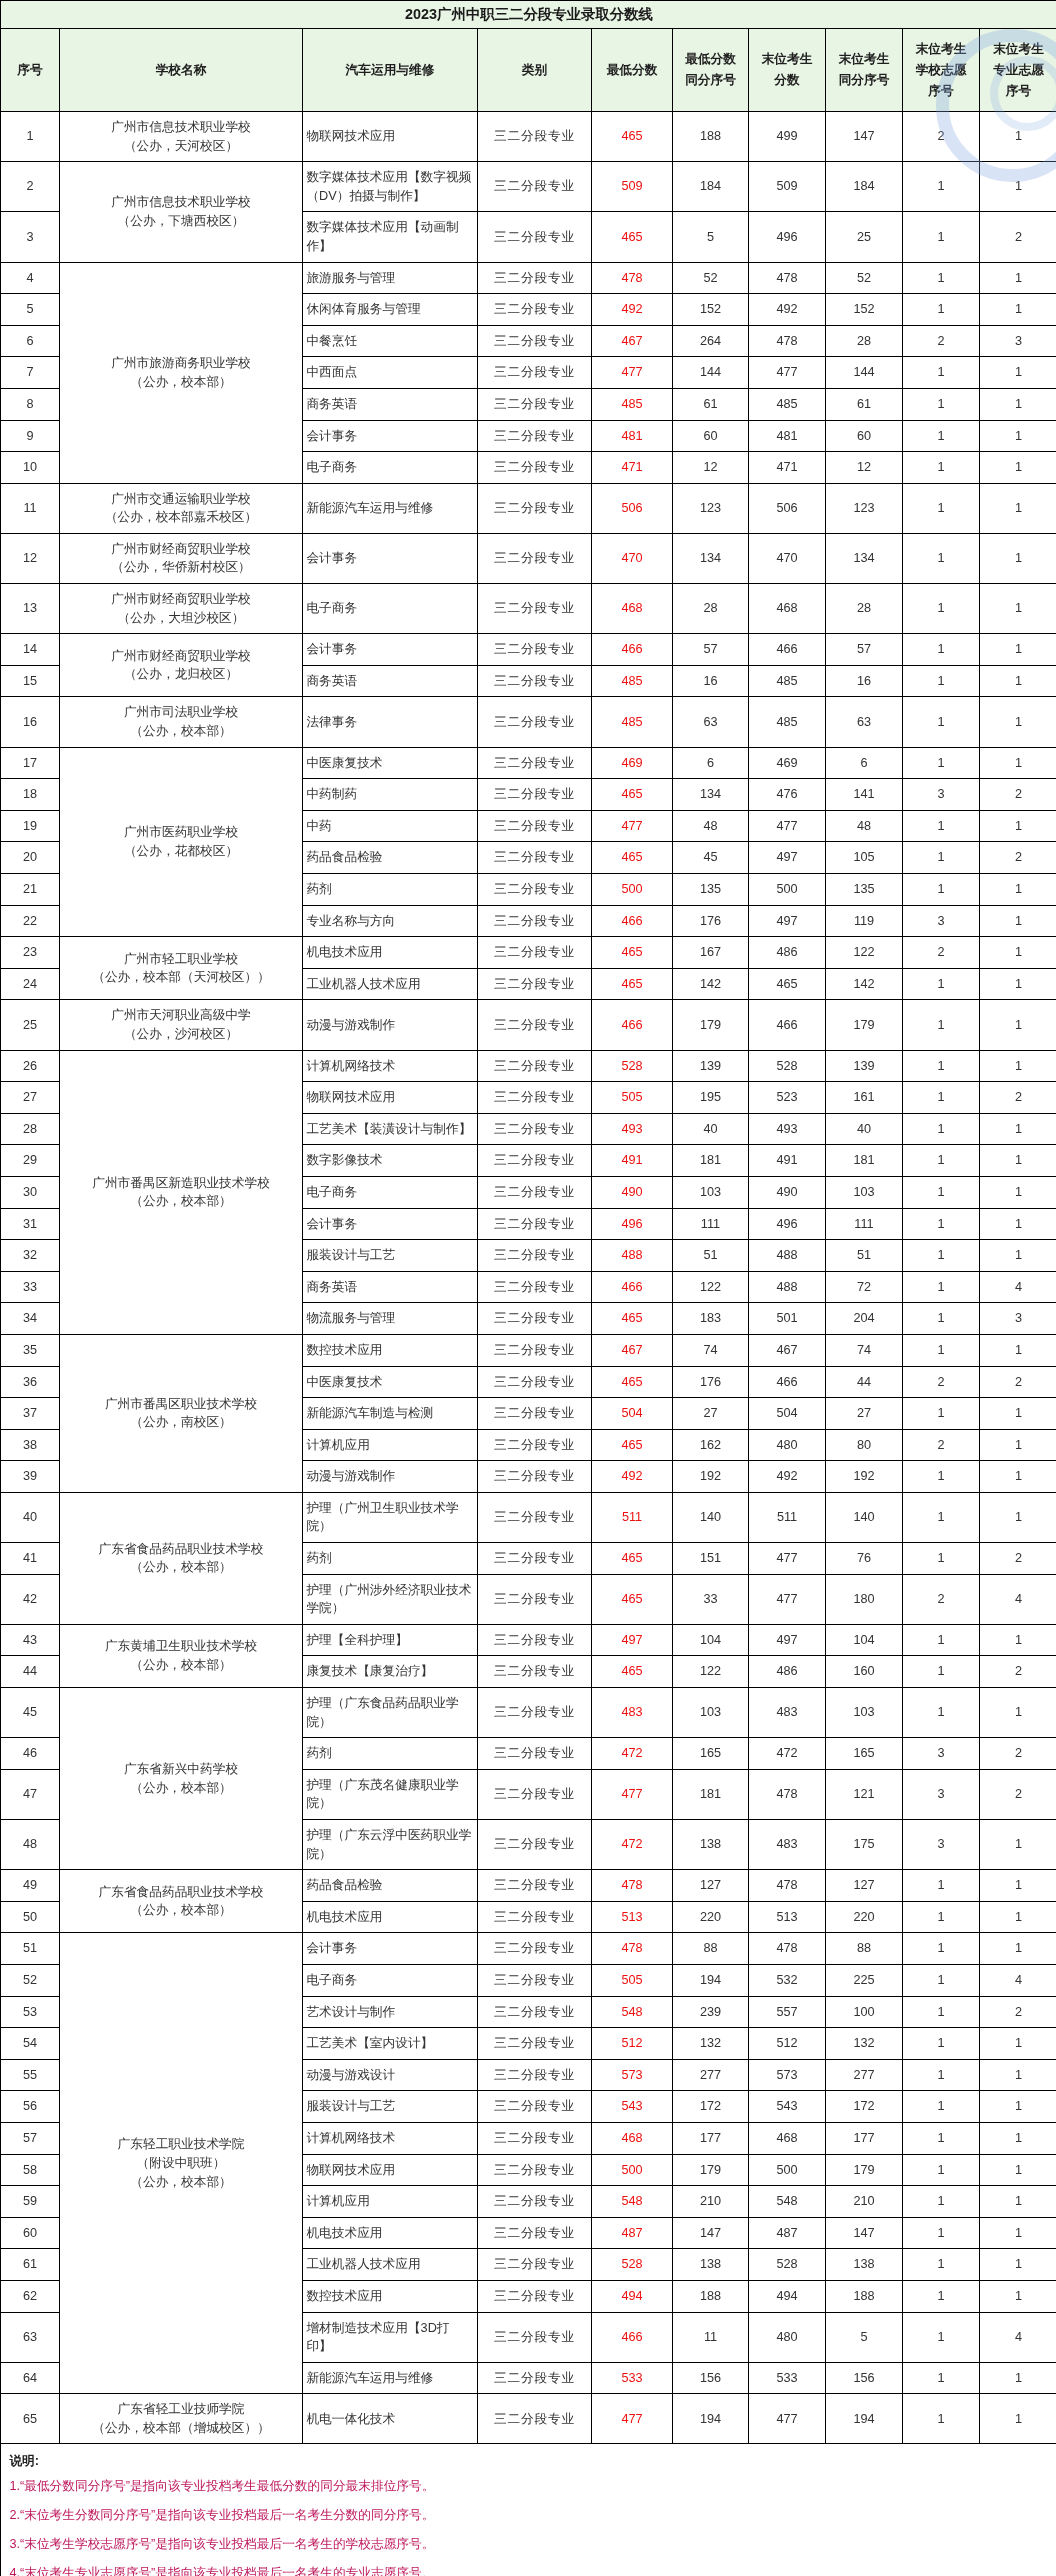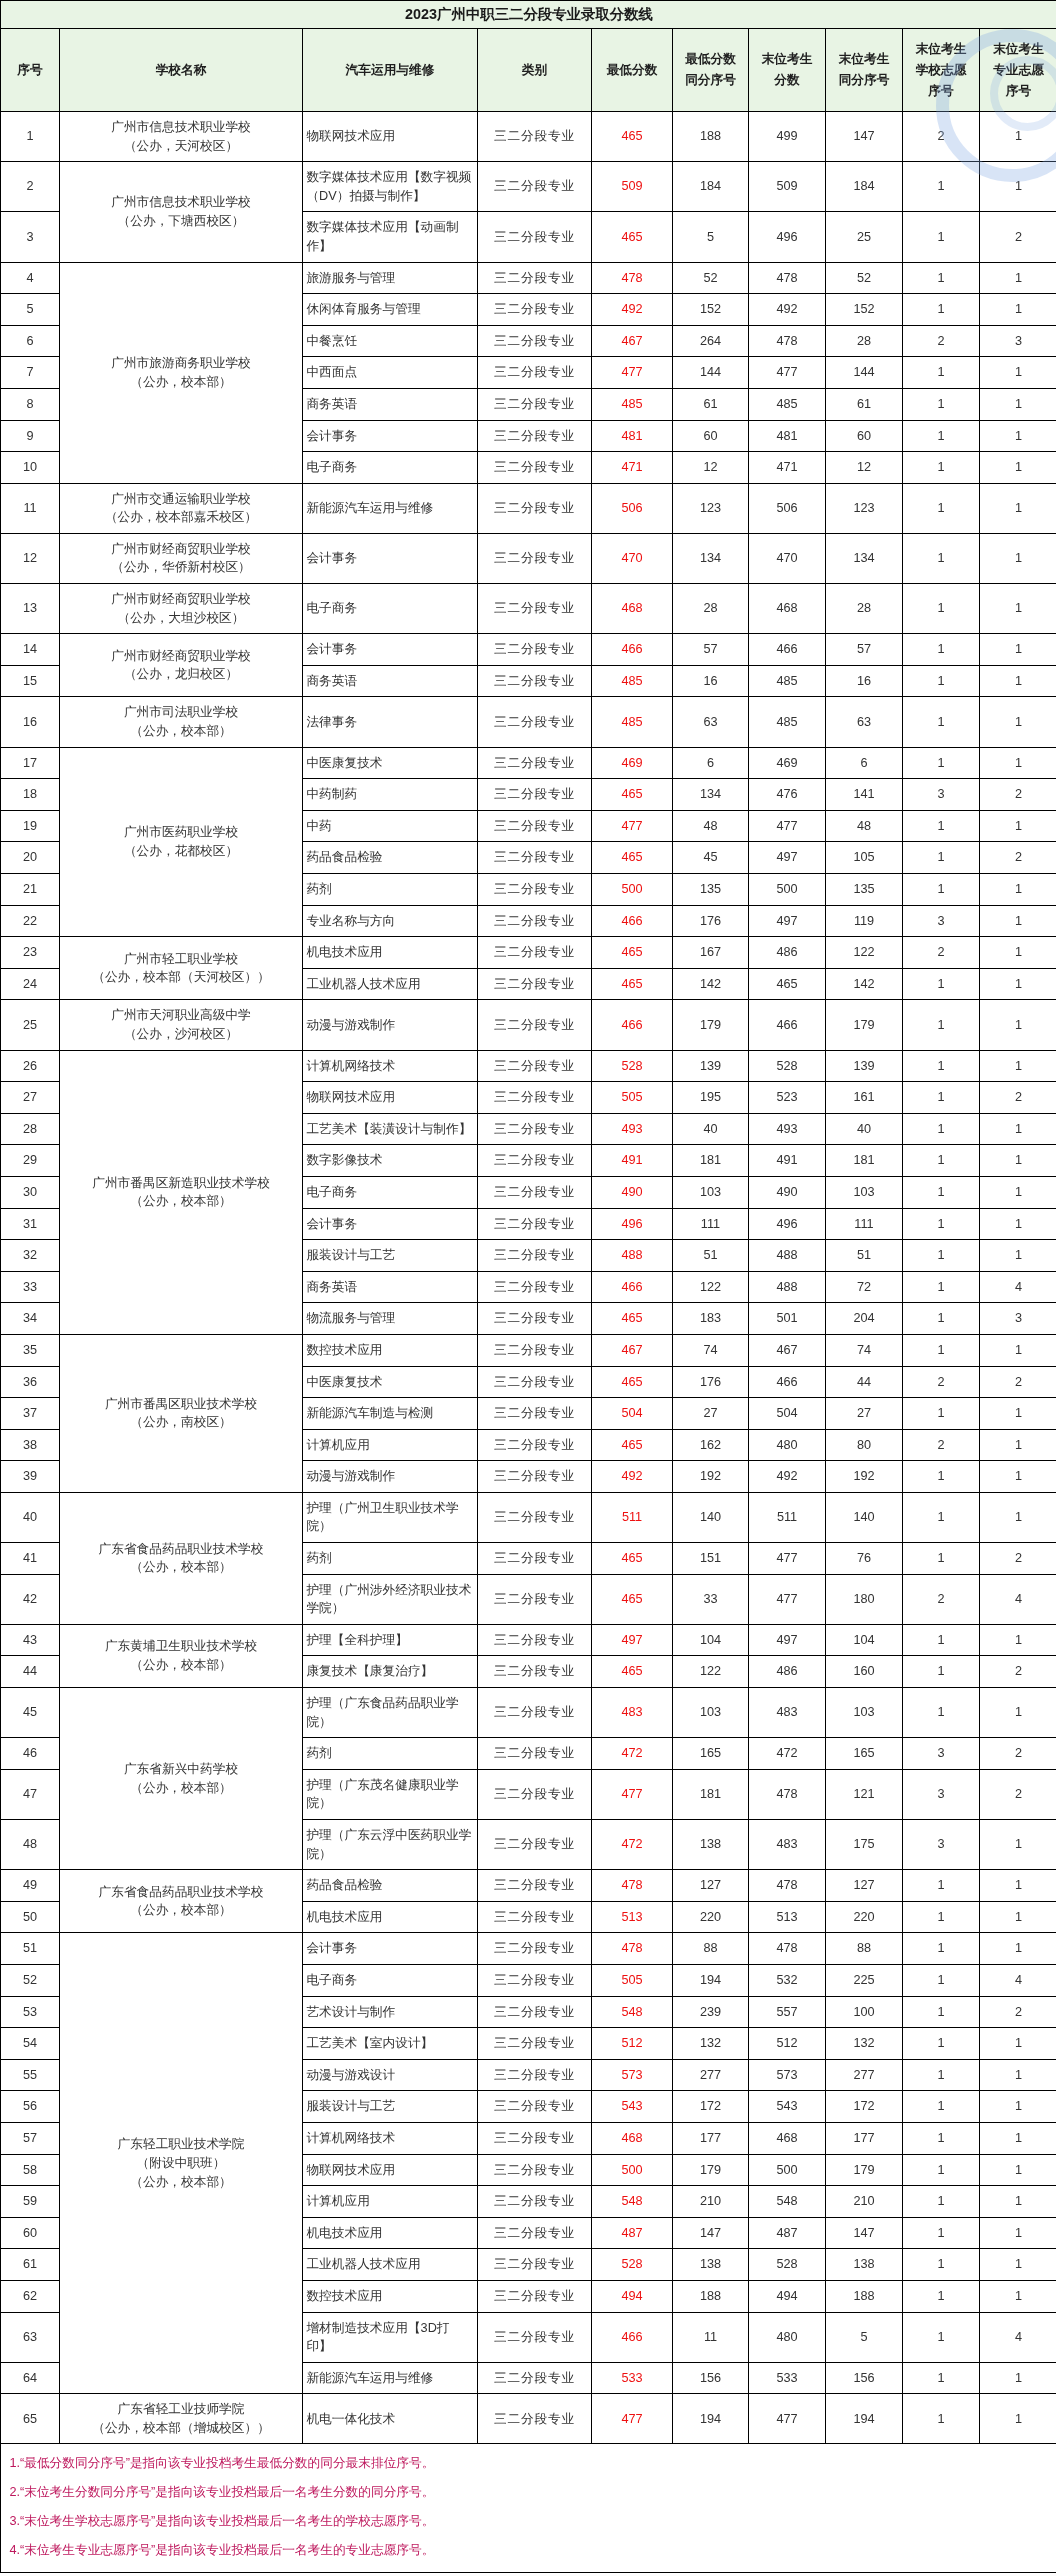--- a/index.html
+++ b/index.html
@@ -879,20 +879,21 @@
           <td class="c-num">477</td>
           <td class="c-num">194</td>
           <td class="c-num">1</td>
           <td class="c-num">1</td>
         </tr>
       </tbody>
   </table>
 
   <div class="footer">
     <div class="notes">
+      <div class="notes-heading">说明:</div>
       <div class="note-line">1.“最低分数同分序号”是指向该专业投档考生最低分数的同分最末排位序号。</div>
       <div class="note-line">2.“末位考生分数同分序号”是指向该专业投档最后一名考生分数的同分序号。</div>
       <div class="note-line">3.“末位考生学校志愿序号”是指向该专业投档最后一名考生的学校志愿序号。</div>
       <div class="note-line">4.“末位考生专业志愿序号”是指向该专业投档最后一名考生的专业志愿序号。</div>
     </div>
 
   </div>
 
   <div class="watermark"></div>
   <div class="watermark-inner"></div>

